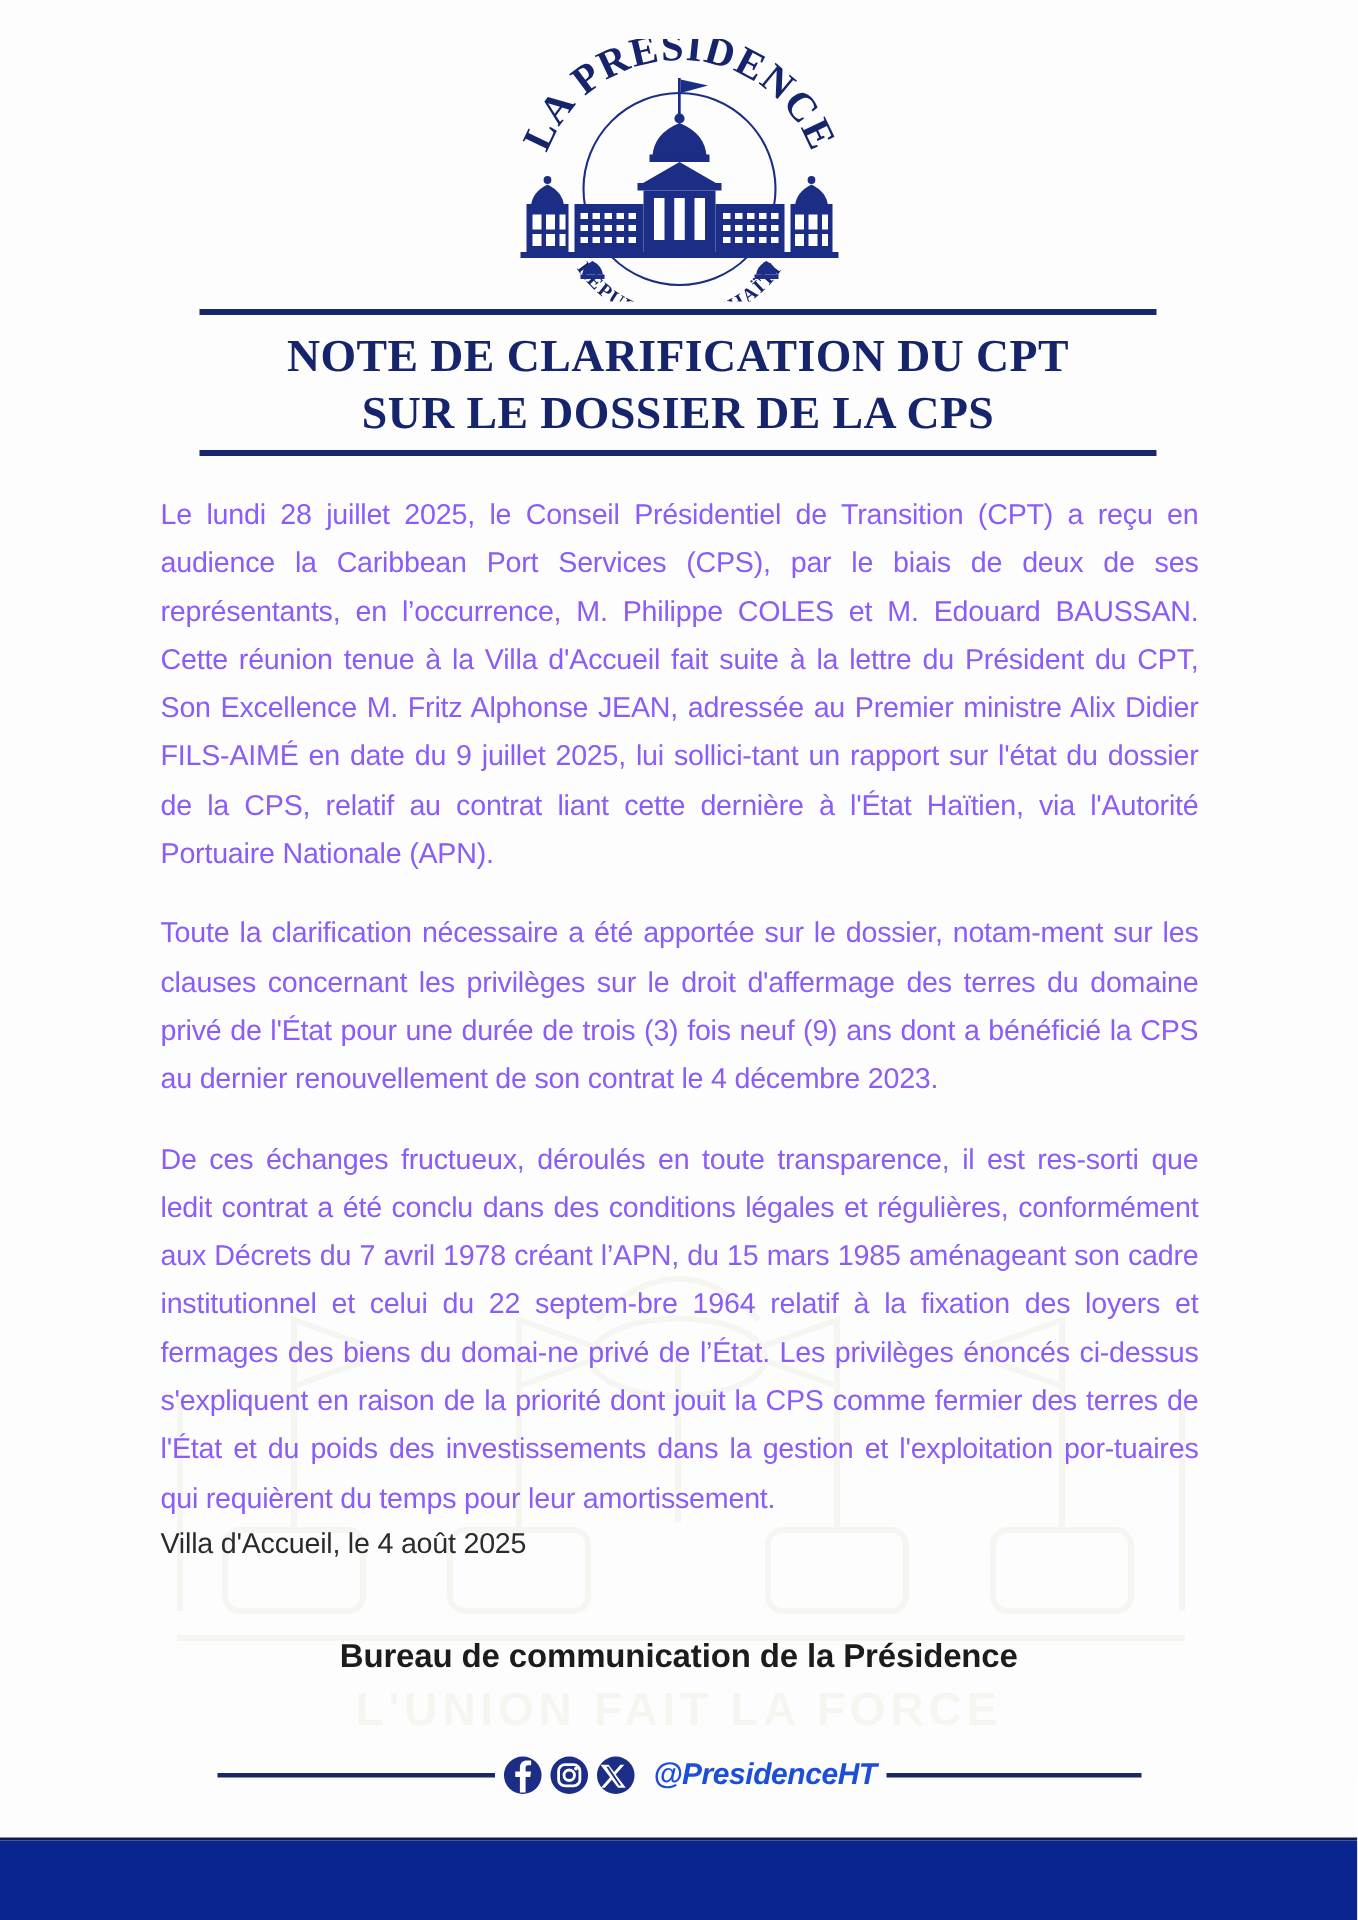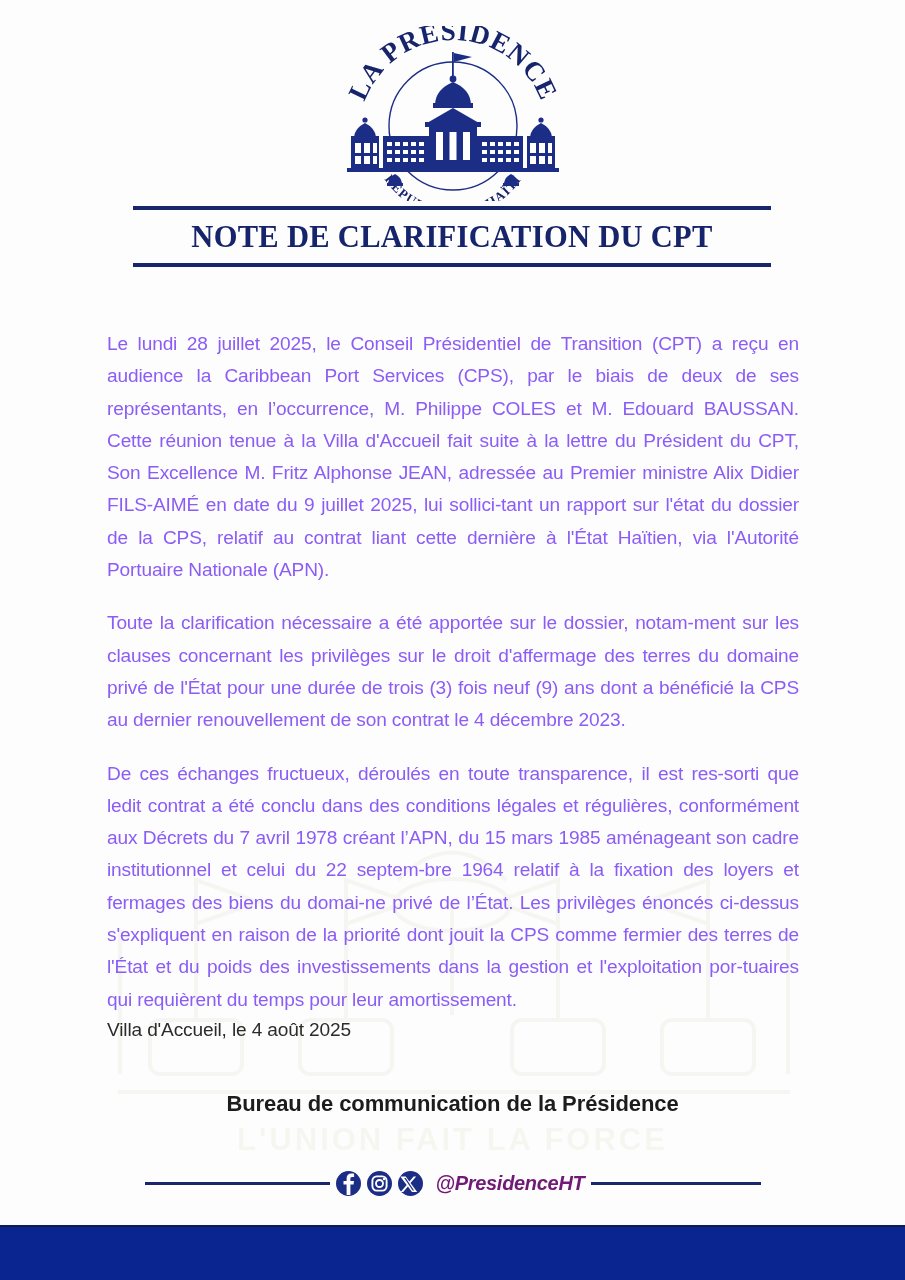--- a/index.html
+++ b/index.html
@@ -151,21 +151,21 @@
     display: flex;
     align-items: center;
     justify-content: center;
     flex: 0 0 auto;
   }
   .handle {
     font-family: "Liberation Sans", sans-serif;
     font-style: italic;
     font-weight: bold;
     font-size: 20px;
-    color: #701a75;
+    color: #1d4ed8;
     margin-left: 7px;
     letter-spacing: -0.3px;
   }
 
   
   .bottom-bar {
     position: absolute;
     left: 0; right: 0;
     bottom: 0;
     height: 53px;
@@ -318,20 +318,21 @@
         <path d="M188 148 q-6 3 -7 9 h14 q-1 -6 -7 -9z"></path>
           <rect x="180" y="157" width="16" height="3"></rect>
       </g>
     </svg>
   </div>
 
   <div class="title-block">
     <div class="rule top"></div>
     <h1 class="doc-title">
       <span class="line">NOTE DE CLARIFICATION DU CPT</span>
+      <span class="line">SUR LE DOSSIER DE LA CPS</span>
     </h1>
     <div class="rule bottom"></div>
   </div>
 
   <div class="body-wrap">
     <p class="para">Le lundi 28 juillet 2025, le Conseil Présidentiel de Transition (CPT) a reçu en audience la Caribbean Port Services (CPS), par le biais de deux de ses représentants, en l’occurrence, M. Philippe COLES et M. Edouard BAUSSAN. Cette réunion tenue à la Villa d'Accueil fait suite à la lettre du Président du CPT, Son Excellence M. Fritz Alphonse JEAN, adressée au Premier ministre Alix Didier FILS-AIMÉ en date du 9 juillet 2025, lui sollici-tant un rapport sur l'état du dossier de la CPS, relatif au contrat  liant cette dernière à l'État Haïtien, via l'Autorité Portuaire Nationale (APN).</p>
     <p class="para">Toute la clarification nécessaire a été apportée sur le dossier, notam-ment sur les clauses concernant les privilèges sur le droit d'affermage des terres du domaine privé de l'État pour une durée de trois (3) fois neuf (9) ans dont a bénéficié la CPS au dernier renouvellement de son contrat le 4 décembre 2023.</p>
     <p class="para">De ces échanges fructueux, déroulés en toute transparence, il est res-sorti que ledit contrat a été conclu dans des conditions légales et régulières, conformément aux Décrets du 7 avril 1978 créant l’APN, du 15 mars 1985 aménageant son cadre institutionnel et celui du 22 septem-bre 1964 relatif à la fixation des loyers et fermages des biens du domai-ne privé de l’État. Les privilèges énoncés ci-dessus s'expliquent en raison de la priorité dont jouit la CPS comme fermier  des terres de l'État et du poids des investissements dans la gestion et l'exploitation por-tuaires qui requièrent du temps pour leur amortissement.</p>
   </div>
 

